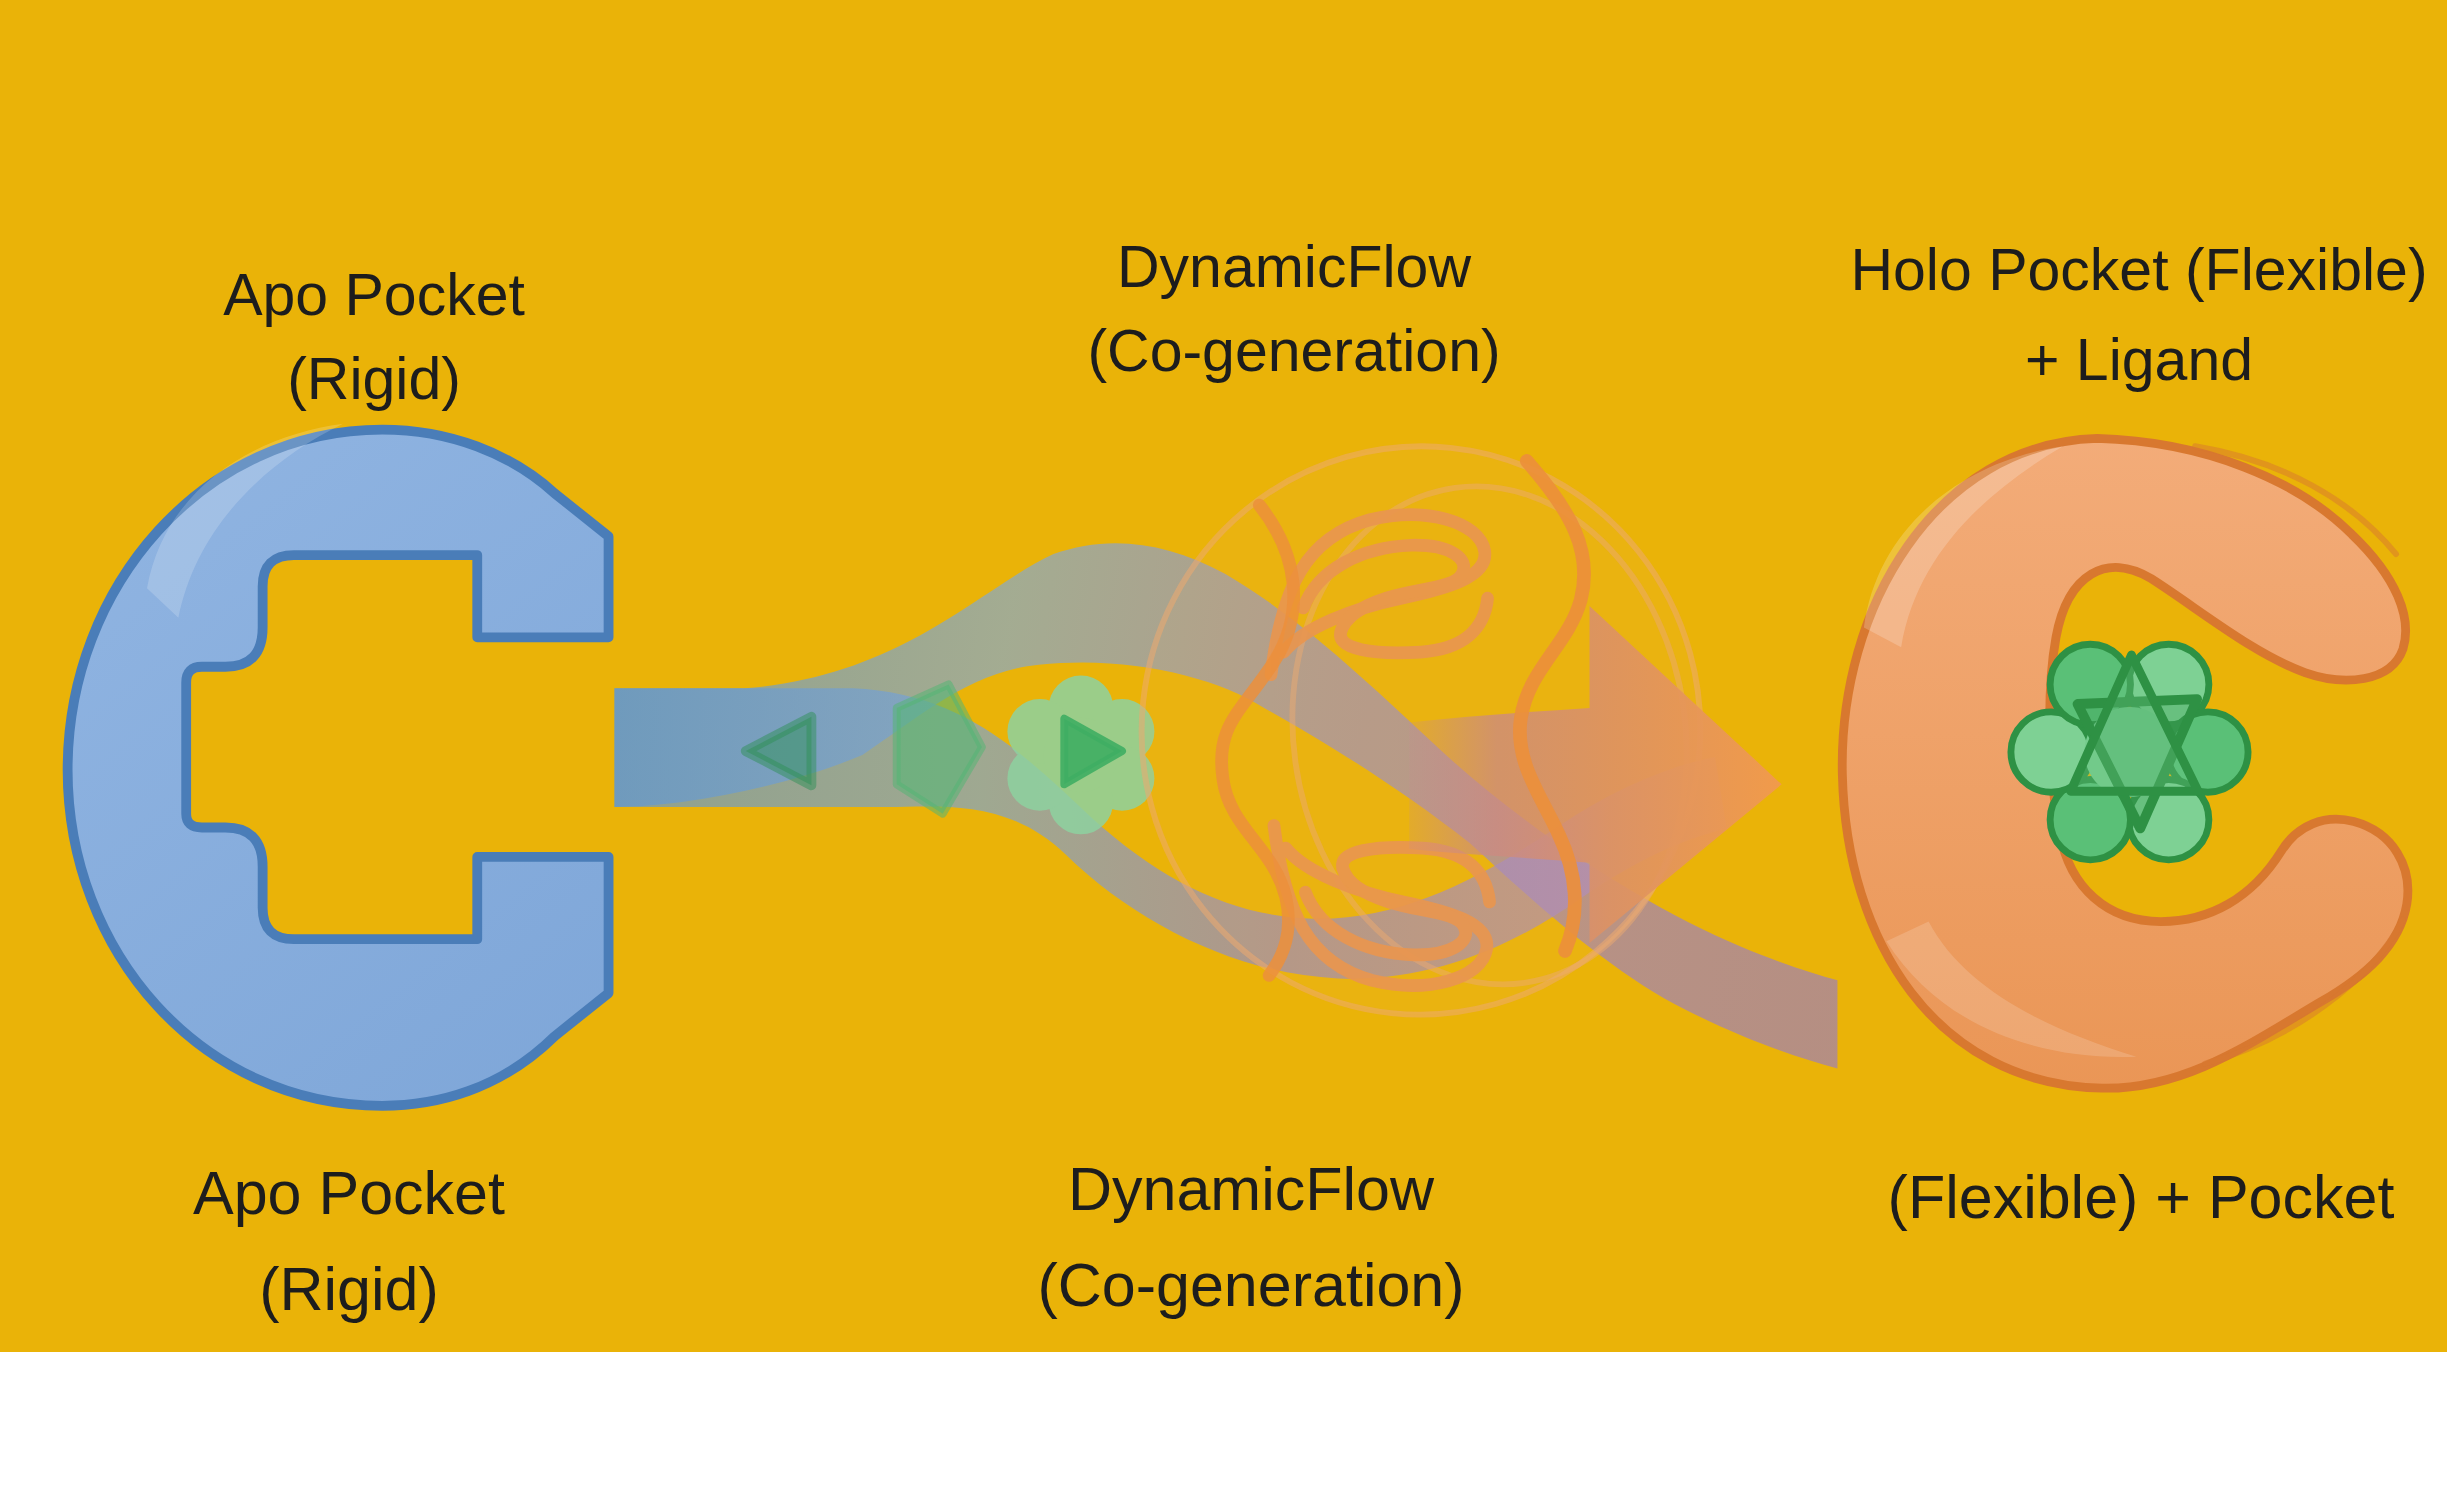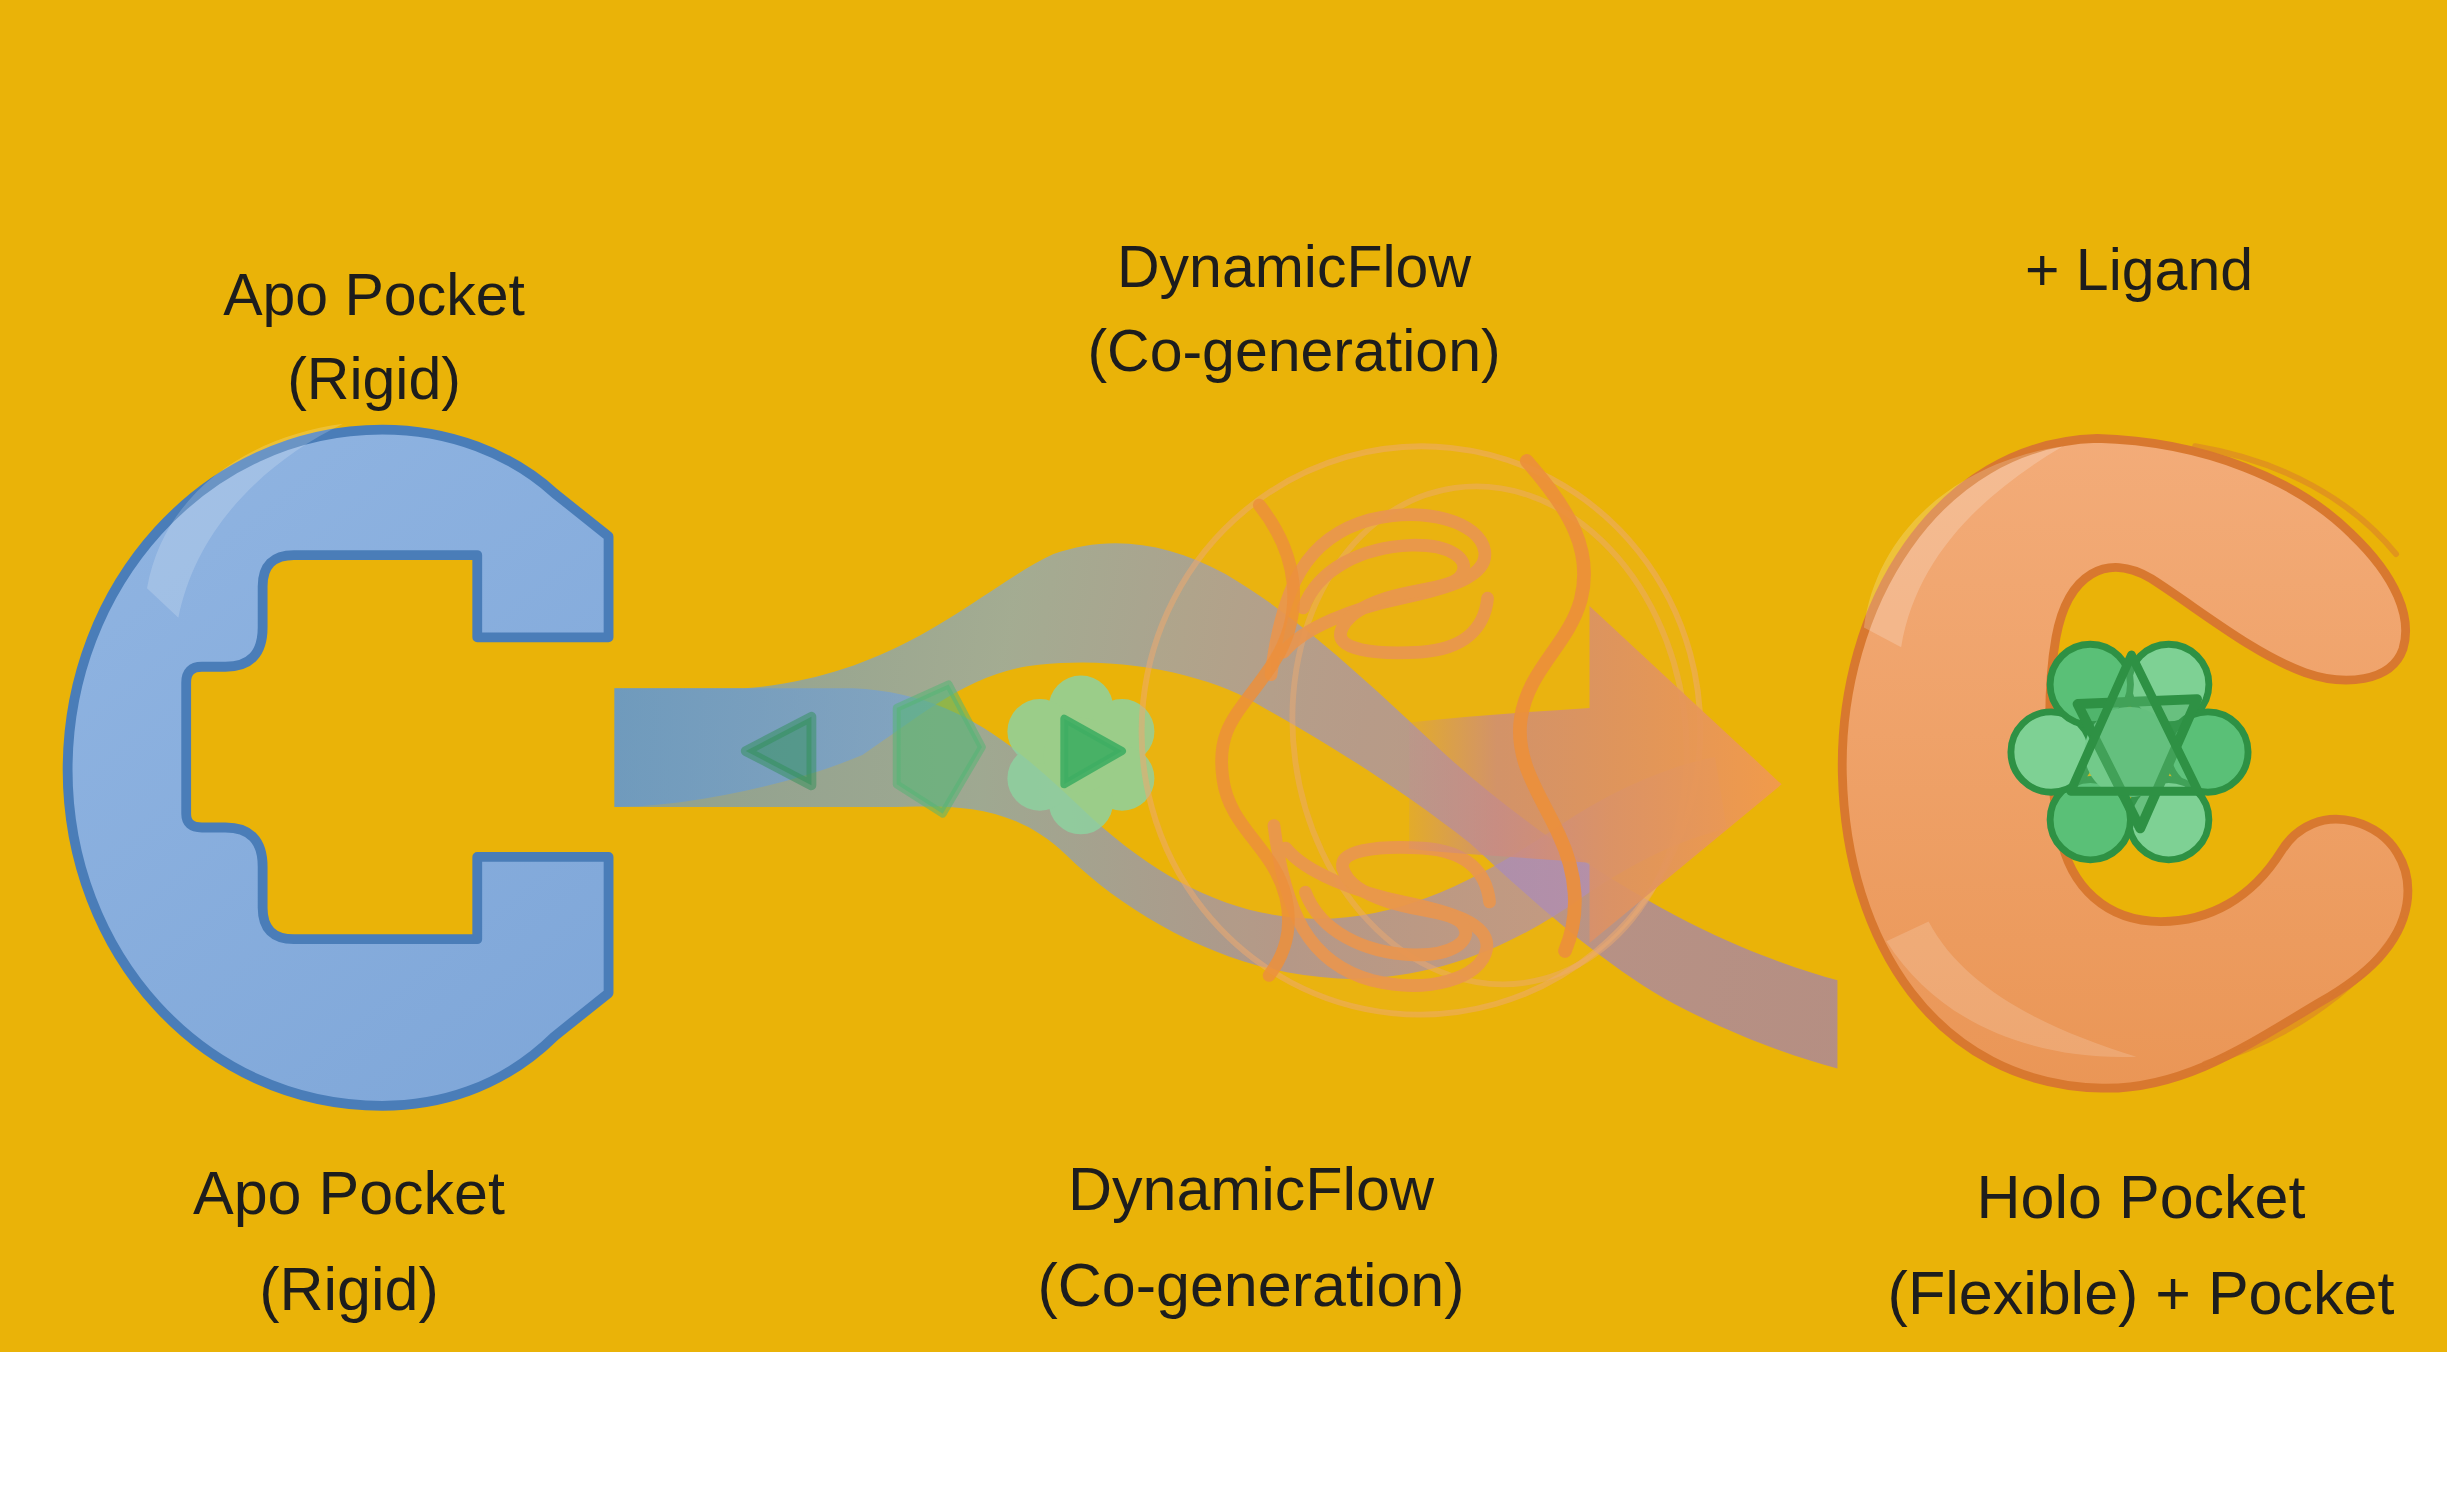--- a/index.html
+++ b/index.html
@@ -201,29 +201,29 @@
 
   <div class="lbl lbl-top" id="apo-top">
     <div>Apo Pocket</div>
     <div>(Rigid)</div>
   </div>
   <div class="lbl lbl-top" id="flow-top">
     <div>DynamicFlow</div>
     <div>(Co-generation)</div>
   </div>
   <div class="lbl lbl-top" id="holo-top">
+    <div>Holo Pocket (Flexible)</div>
     <div>+ Ligand</div>
   </div>
   <div class="lbl lbl-bottom" id="apo-bottom">
     <div>Apo Pocket</div>
     <div>(Rigid)</div>
   </div>
   <div class="lbl lbl-bottom" id="flow-bottom">
     <div>DynamicFlow</div>
     <div>(Co-generation)</div>
   </div>
   <div class="lbl lbl-bottom" id="holo-bottom">
-    <div>Holo Pocket</div>
     <div>(Flexible) + Pocket</div>
   </div>
 
 </div>
 
 
 </body></html>

